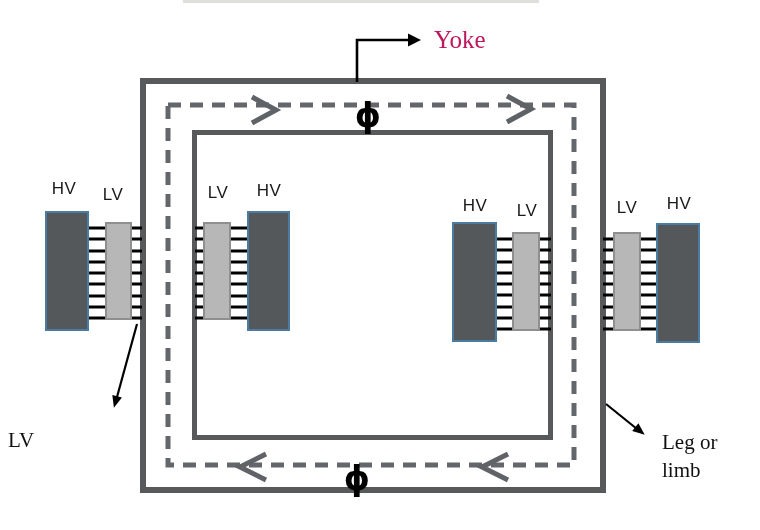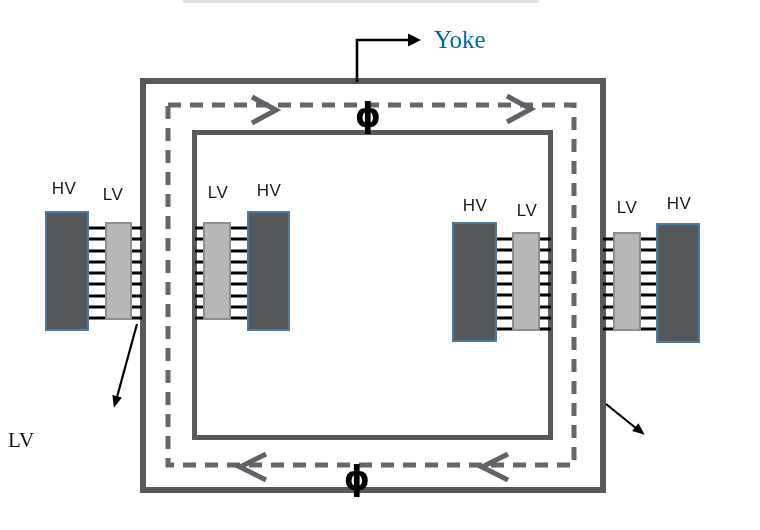--- a/index.html
+++ b/index.html
@@ -18,21 +18,21 @@
   }
   .phi{
     position:absolute;transform:translate(-50%,-50%);
     font:bold 33px "DejaVu Sans",sans-serif;color:#000;line-height:1;
   }
   .serif-label{
     position:absolute;font:21px "Liberation Serif",serif;color:#111;
     line-height:28px;white-space:nowrap;
   }
   .yoke-label{
-    position:absolute;font:25px "Liberation Serif",serif;color:#0369a1;white-space:nowrap;
+    position:absolute;font:25px "Liberation Serif",serif;color:#be185d;white-space:nowrap;
   }
 </style>
 </head>
 <body>
 
 <div class="canvas">
 
   <div class="artifact" style="left:183px;top:0;width:356px;height:3px;"></div>
 
   <svg class="layer" width="760" height="530" viewBox="0 0 760 530">
@@ -90,14 +90,18 @@
 
   <div class="phi" style="left:368px;top:115px;">ϕ</div>
   <div class="phi" style="left:357px;top:478px;">ϕ</div>
 
   <div class="yoke-label" style="left:434px;top:26px;">Yoke</div>
 
   <div class="serif-label" style="left:8px;top:426px;">
     <div>LV</div>
   </div>
 
+  <div class="serif-label" style="left:662px;top:428px;">
+    <div>Leg or</div>
+    <div>limb</div>
+  </div>
 
 </div>
 
 </body></html>

